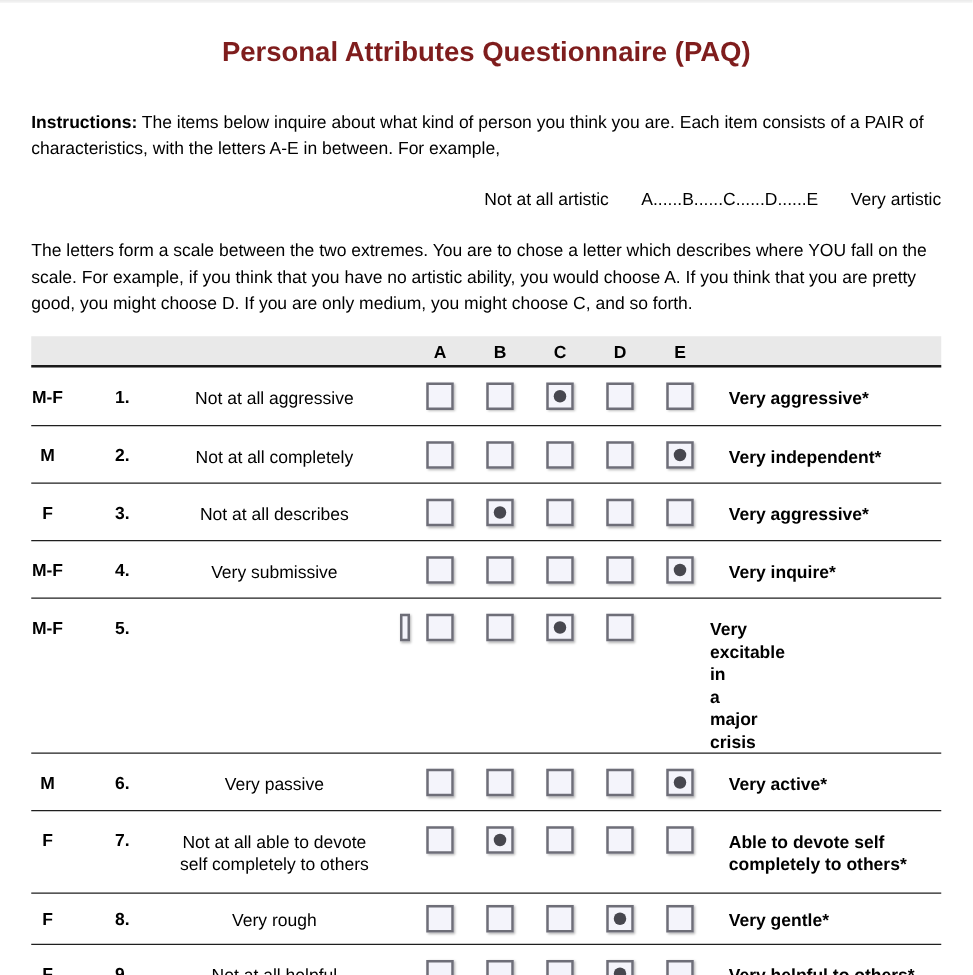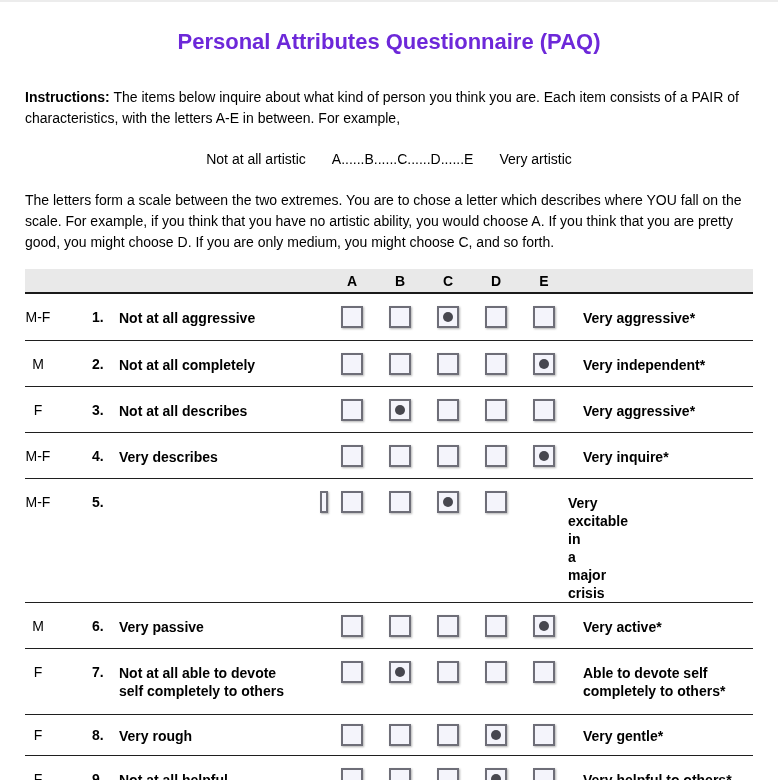--- a/index.html
+++ b/index.html
@@ -16,33 +16,33 @@
   .page {
     box-sizing: border-box;
     width: 778px;
     padding: 27px 25px 0 25px;
   }
   h1.title {
     font-size: 22px;
     line-height: 26px;
     font-weight: bold;
     text-align: center;
-    color: #6d28d9;
+    color: #7f1d1d;
     margin: 0 0 32px 0;
   }
   p.para {
     font-size: 14px;
     line-height: 21px;
     margin: 0 0 12px 0;
   }
   p.para b { font-weight: bold; margin-top: 23px; }
   .example-line {
     font-size: 14px;
     line-height: 21px;
-    text-align: center;
+    text-align: right;
     margin: 20px 0 20px 0;
     white-space: nowrap;
   }
   .example-line .seg { display: inline-block; }
   .example-line .gap { display: inline-block; width: 26px; }
 
   
   .qtable {
     margin-top: 16px;
     width: 728px;
@@ -72,32 +72,33 @@
   .row:nth-child(2)  { min-height: 47px; }
   .row:nth-child(6)  { min-height: 60px; }
   .row:nth-child(8)  { min-height: 66px; }
   .row:nth-child(9)  { min-height: 41px; padding-top: 9px; }
   .row:nth-child(10) { min-height: 60px; border-bottom: none; }
 
   .c-scale {
     font-size: 14px;
     text-align: center;
     padding-top: 3px;
+    font-weight: bold;
   }
   .c-num {
     font-size: 14px;
     font-weight: bold;
     padding-left: 41px;
     box-sizing: border-box;
     padding-top: 3px;
   }
   .c-left {
     font-size: 14px;
-    font-weight: bold;
-    text-align: left;
+    font-weight: normal;
+    text-align: center;
     line-height: 18px;
     white-space: pre-line;
     padding-top: 3px;
   }
   .c-right {
     font-size: 14px;
     font-weight: bold;
     text-align: left;
     line-height: 18px;
     white-space: pre-line;
@@ -229,21 +230,21 @@
       <div class="c-box">
           <div class="cb"></div>
         </div>
       <div></div>
       <div class="c-right">Very aggressive*</div>
     </div>
 
     <div class="grid row">
       <div class="c-scale">M-F</div>
       <div class="c-num">4.</div>
-      <div class="c-left">Very describes</div>
+      <div class="c-left">Very submissive</div>
       <div></div>
       <div class="c-box">
           <div class="cb"></div>
         </div>
       <div class="c-box">
           <div class="cb"></div>
         </div>
       <div class="c-box">
           <div class="cb"></div>
         </div>

